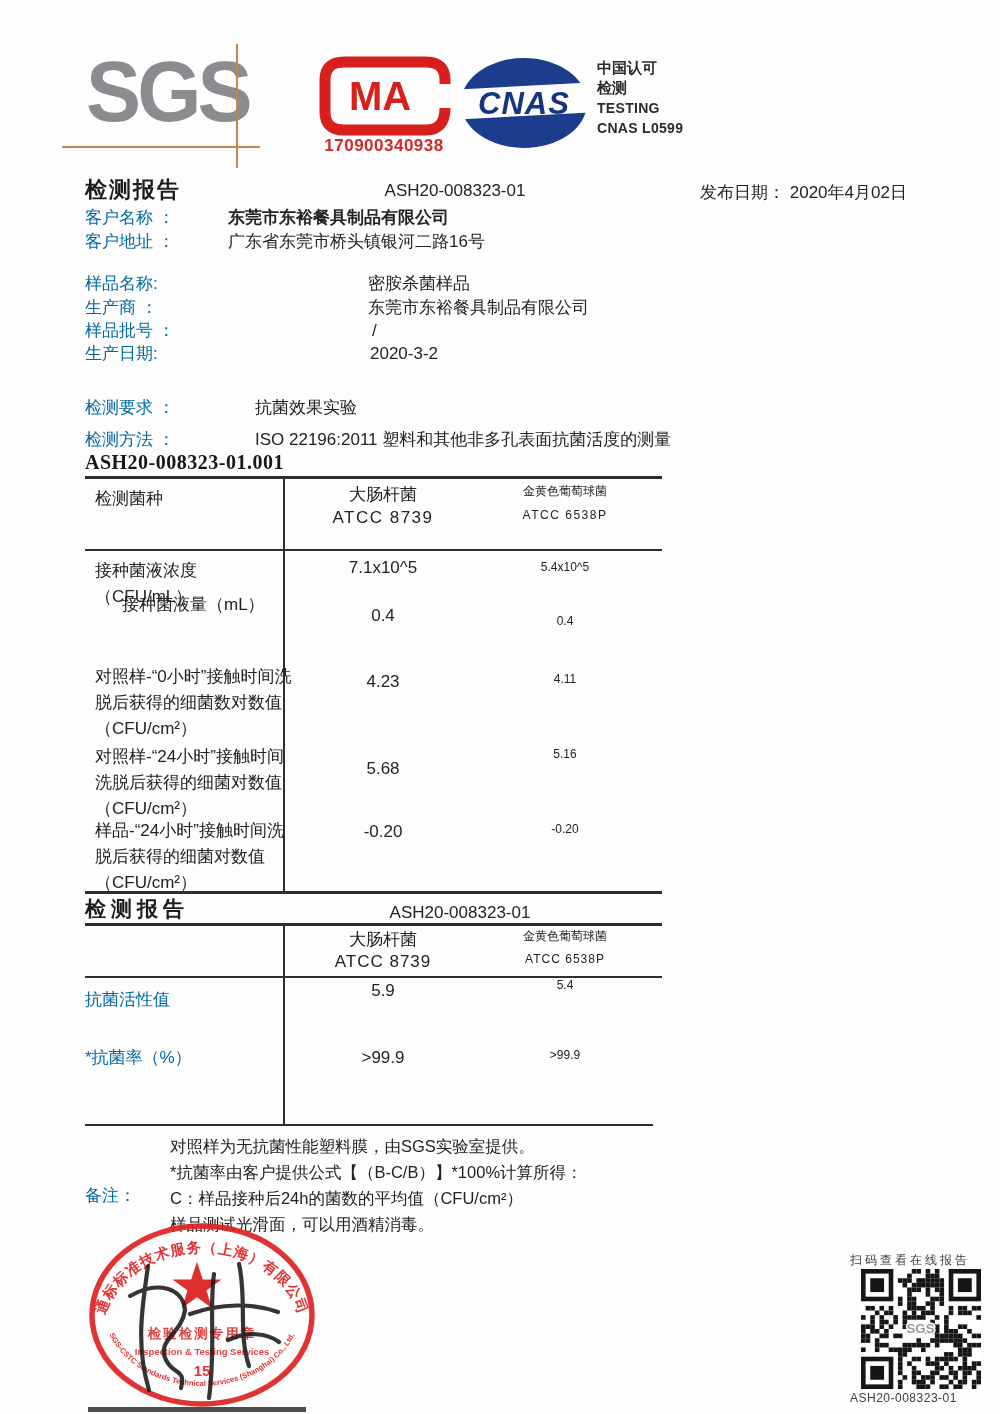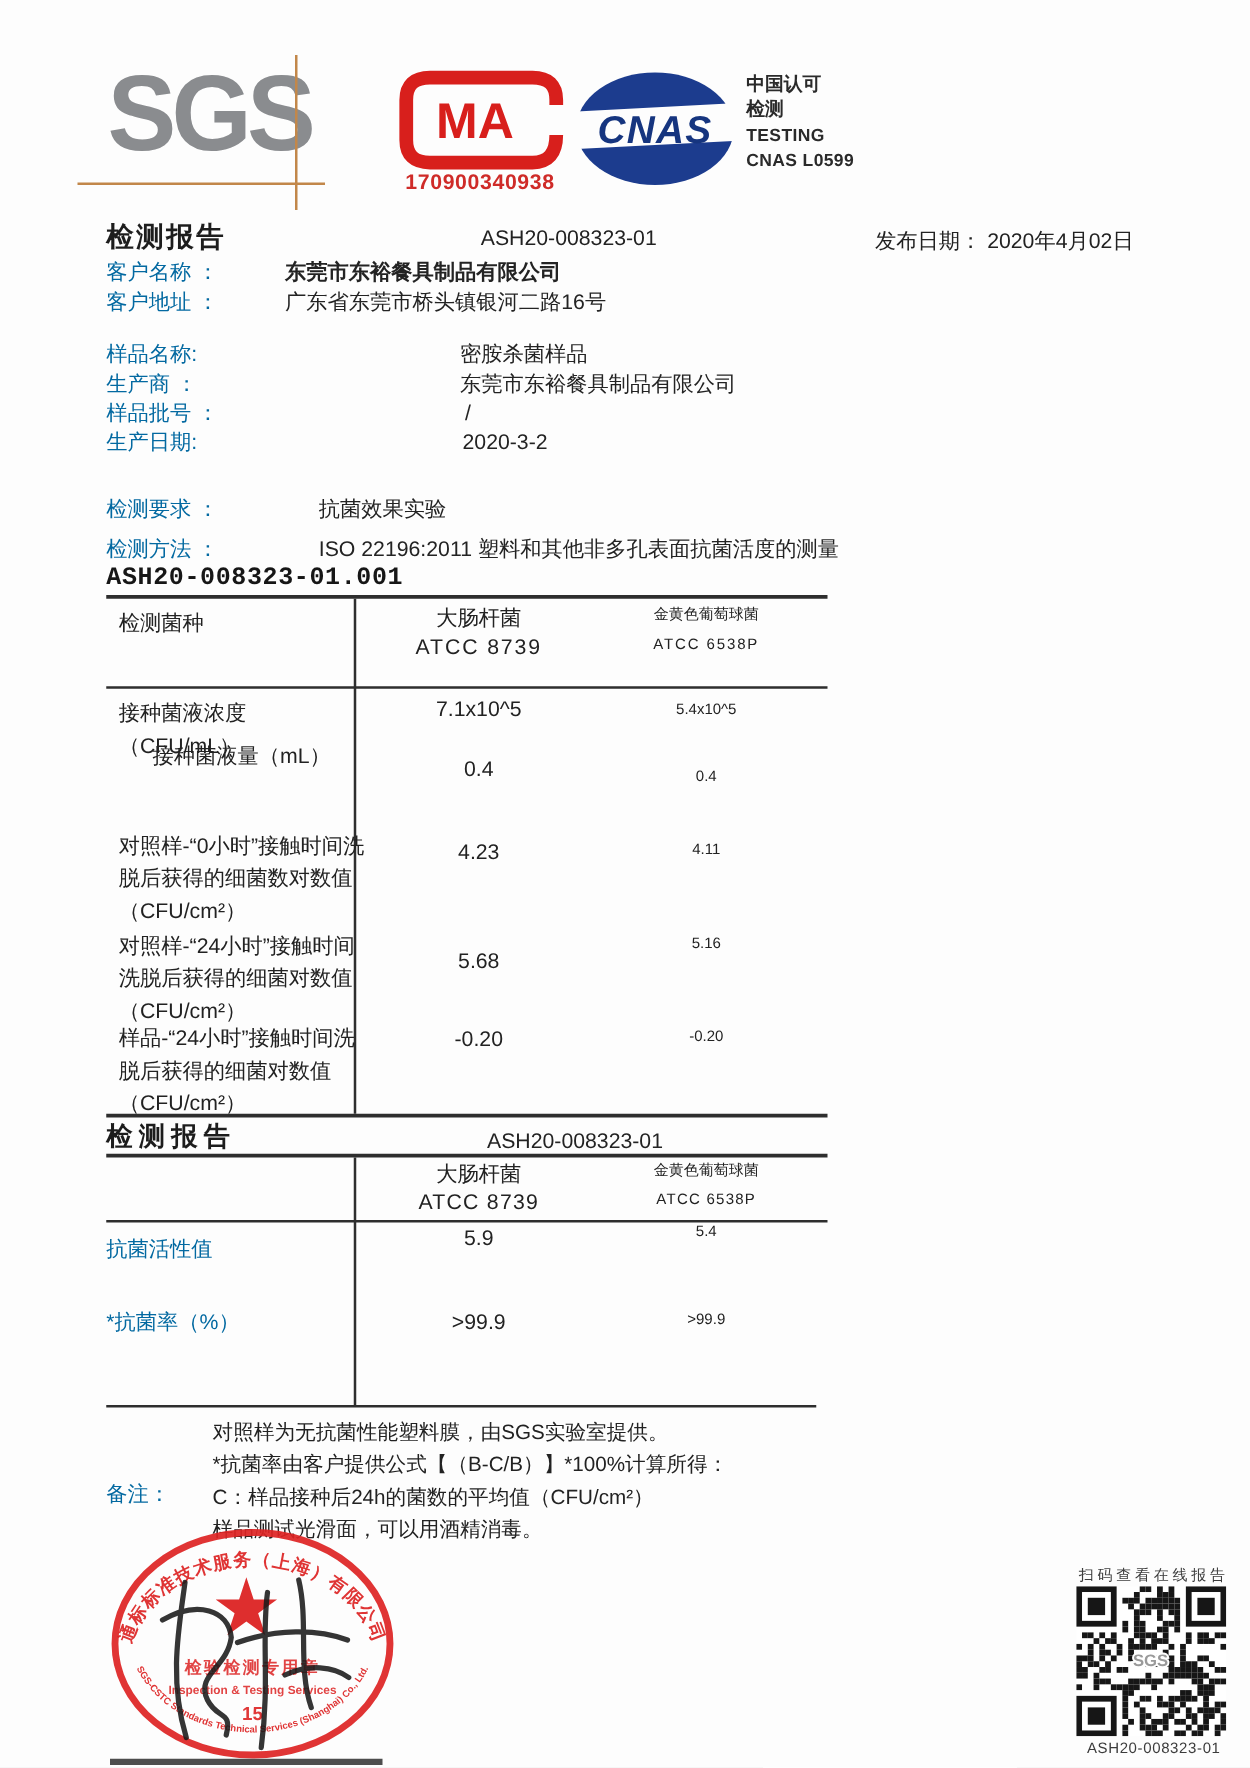--- a/index.html
+++ b/index.html
@@ -18,23 +18,23 @@
   .cma-num { position:absolute; left:314px; top:136px; width:140px; text-align:center;
              color:#cf2b28; font-size:17px; font-weight:700; letter-spacing:0.5px; }
   .accred { position:absolute; left:597px; top:58px; font-weight:700; color:#2a2a2a; line-height:20px; }
   .accred .cn { font-size:15px; }
   .accred .en { font-size:14px; letter-spacing:0.3px; }
   .rpt-title { position:absolute; left:85px; top:175px; font-size:22px; font-weight:700; letter-spacing:2px; color:#1d1d1d; }
   .rpt-no { position:absolute; left:350px; top:181px; width:210px; text-align:center; font-size:17px; color:#222; }
   .rpt-date { position:absolute; left:700px; top:181px; font-size:17px; color:#222; }
   .notes-line { font-size:16.5px; line-height:26px; color:#222; }
   .sec2-title { position:absolute; left:85px; top:895px; font-size:21px; font-weight:700; letter-spacing:5px; color:#1c1c1c; }
-  .serif-id { position:absolute; left:85px; top:451px; font-family:Liberation Mono, monospace;
+  .serif-id { position:absolute; left:85px; top:451px; font-family:Liberation Serif, serif;
               font-size:20px; font-weight:700; letter-spacing:0.5px; color:#161616;text-align:right; }
-  .qr-cap { position:absolute; left:850px; width:146px; text-align:center; font-size:12px; color:#3c3c3c; }
+  .qr-cap { position:absolute; left:850px; width:146px; text-align:left; font-size:12px; color:#3c3c3c; }
 </style>
 </head>
 <body>
 
 <div class="page">
 
   <div class="sgs-word">SGS</div>
   <div class="abs" style="left:236px;top:44px;width:2px;height:124px;background:#c2874a;"></div>
   <div class="abs" style="left:62px;top:146px;width:198px;height:2px;background:#c2874a;"></div>
 

